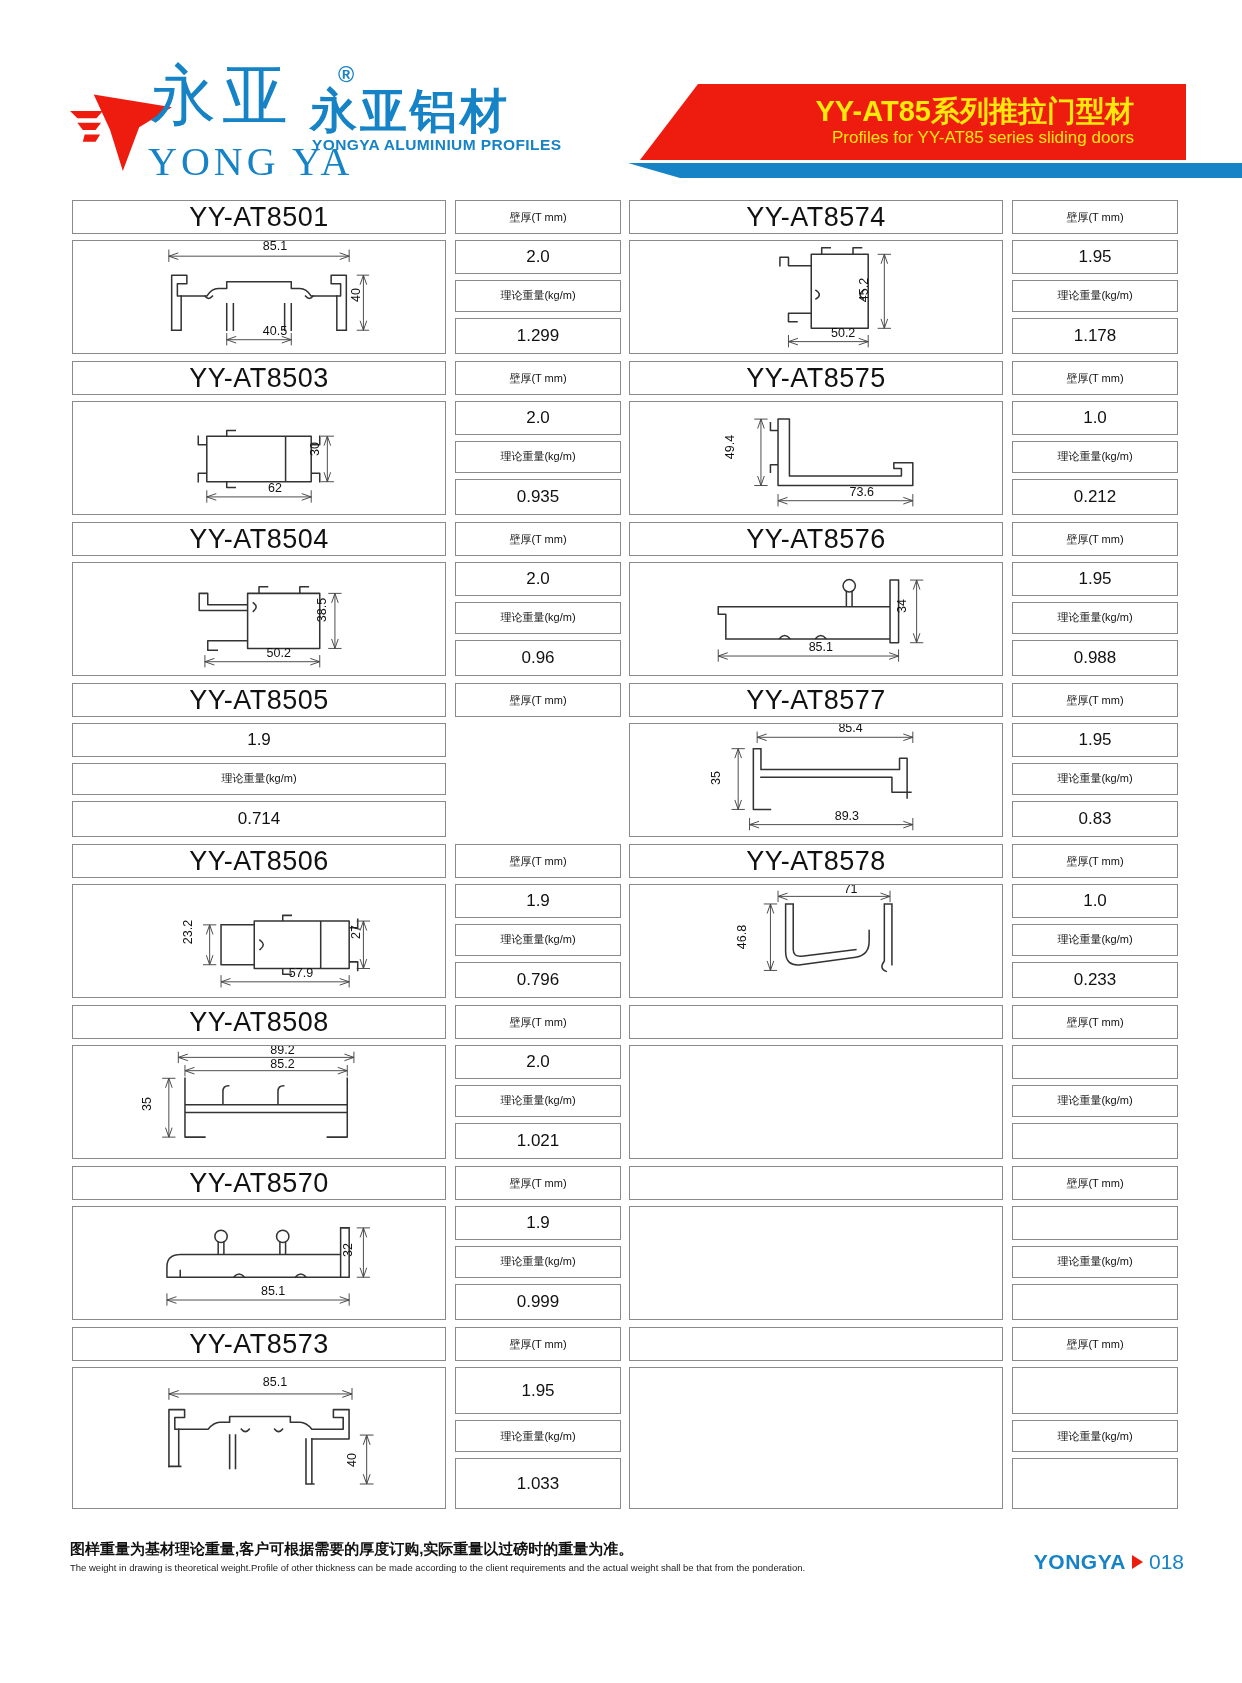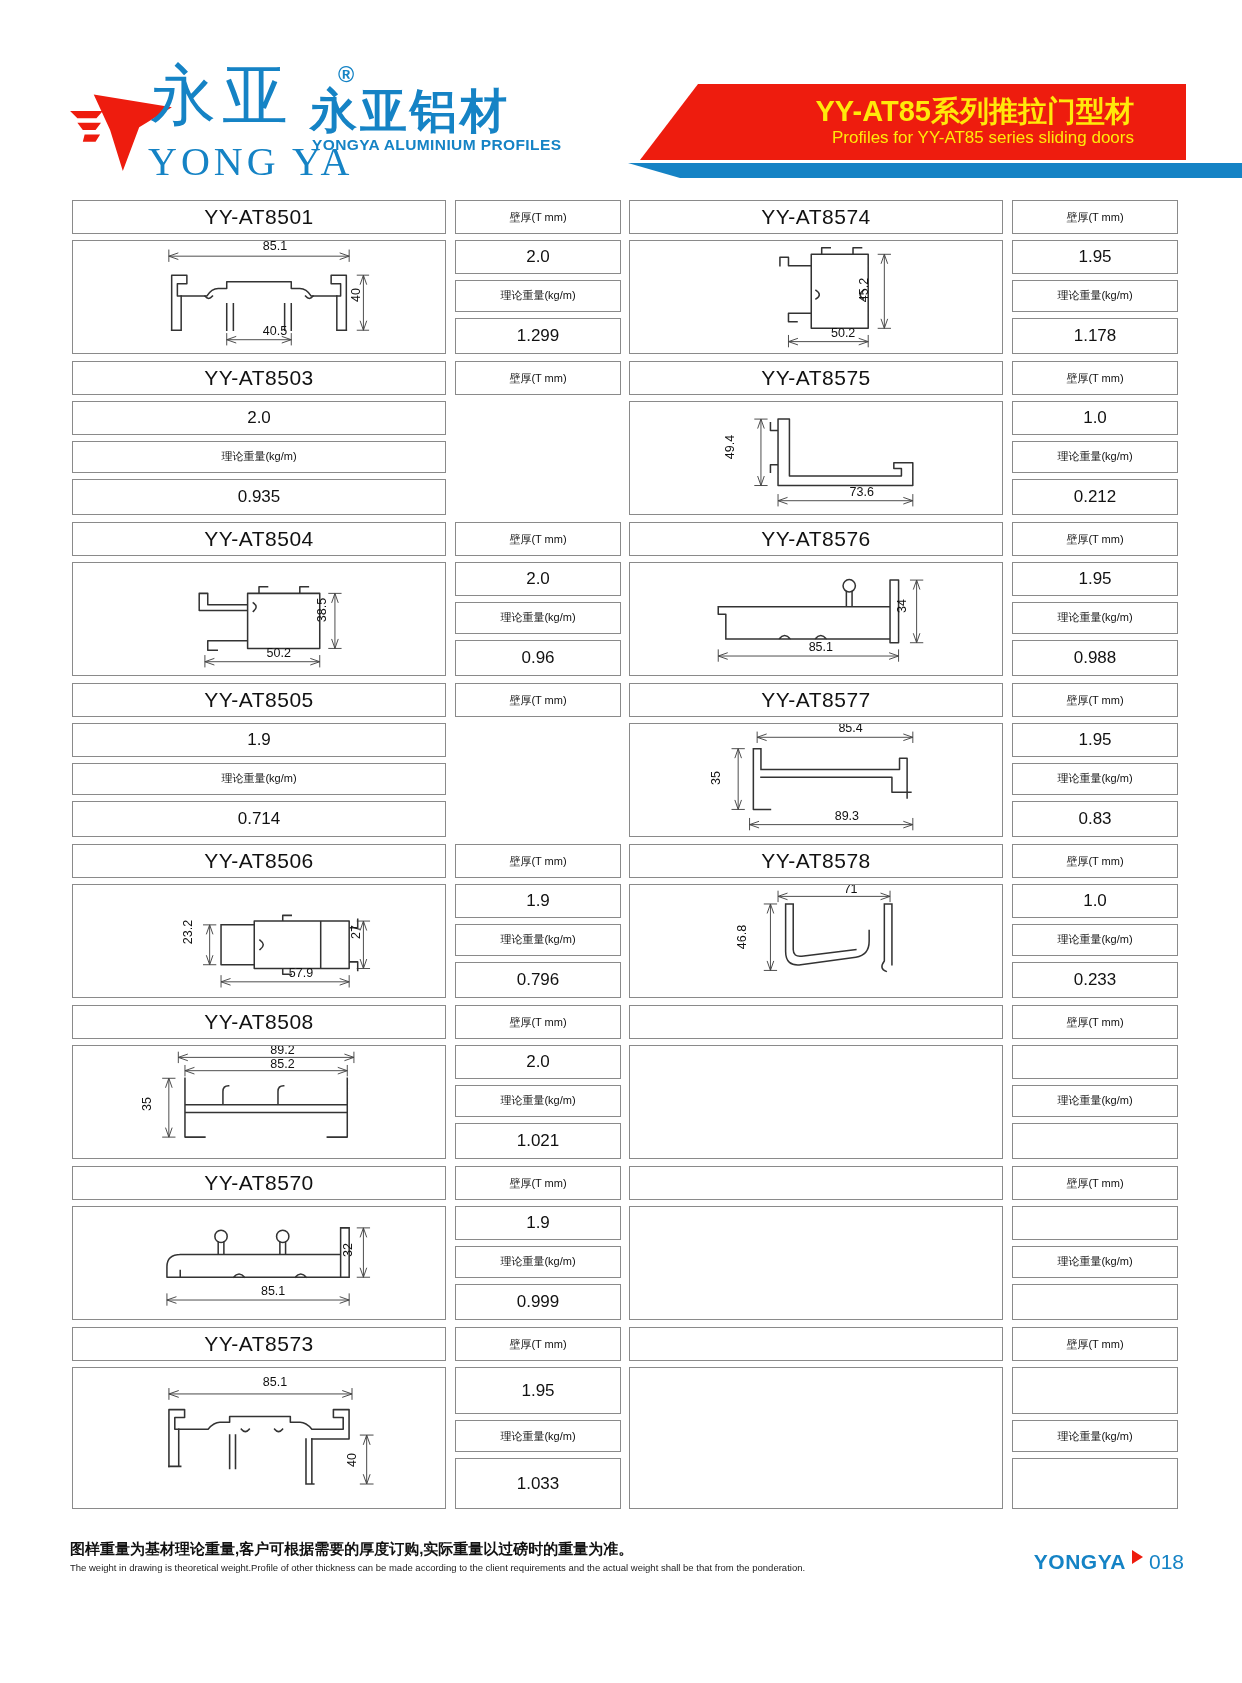--- a/index.html
+++ b/index.html
@@ -18,36 +18,36 @@
             clip-path:polygon(58px 0,100% 0,100% 100%,0 100%);
             display:flex;flex-direction:column;justify-content:center;align-items:flex-end;padding-right:52px;box-sizing:border-box;}
   .banner-cn{color:#ffe90a;font-size:29px;font-weight:700;line-height:1.15;}
   .banner-en{color:#ffe90a;font-size:17px;line-height:1.2;}
 
   
   .sheet{position:absolute;left:72px;top:200px;width:1106px;display:grid;grid-template-columns:1fr 1fr;column-gap:8px;}
   .halfcol{display:grid;grid-template-rows:repeat(7,154px) 182px;row-gap:7px;}
   .prow{display:grid;grid-template-columns:1fr 166px;grid-template-rows:34px 1fr;gap:6px 9px;}
   .cell{background:#fff;border:1px solid #8a8a8a;box-sizing:border-box;display:flex;align-items:center;justify-content:center;}
-  .name{font-size:21px;letter-spacing:0.5px;color:#111;font-weight:500;}
+  .name{font-size:27px;letter-spacing:0.5px;color:#111;font-weight:500;}
   .spec-h{font-size:11px;color:#111;}
   .val{font-size:17px;color:#111;}
   .stack{display:grid;grid-template-rows:1fr 32px 1.08fr;row-gap:6px;}
   .draw{position:relative;overflow:hidden;}
   .draw svg{position:absolute;left:0;top:0;width:100%;height:100%;}
   .p{fill:none;stroke:#333;stroke-width:1.6;stroke-linejoin:round;stroke-linecap:square;}
   .d{fill:none;stroke:#444;stroke-width:1;}
   .dim{position:absolute;font-size:12.5px;line-height:1;color:#111;white-space:nowrap;}
   .dh{transform:translateX(-50%);margin-left:16px;}
   .dv{transform:translate(-50%,-50%) rotate(-90deg);}
 
   
   .note-cn{position:absolute;left:70px;top:1540px;font-size:15px;font-weight:700;color:#111;}
   .note-en{position:absolute;left:70px;top:1562px;font-size:9.5px;color:#222;}
-  .pageno{position:absolute;right:58px;top:1550px;display:flex;align-items:flex-start;gap:6px;}
+  .pageno{position:absolute;right:58px;top:1550px;display:flex;align-items:center;gap:6px;}
   .pageno .pb{color:#1583c5;font-size:21px;font-weight:700;letter-spacing:0.5px;}
   .pageno .tri{width:0;height:0;border-left:11px solid #ee1c0e;border-top:7px solid transparent;border-bottom:7px solid transparent;}
   .pageno .pn{color:#1583c5;font-size:21px;}
 </style>
 </head>
 <body>
 
 <svg class="logo-mark" viewBox="0 0 120 110">
   <path fill="#ee1c0e" d="M30,16 L116,30 L80,52 L62,100 L48,55 Z"></path>
   <path fill="#ee1c0e" d="M4,34 h36 l-7,8 H12 Z M12,47 h26 l-6,8 H18 Z M20,60 h17 l-5,8 h-14 Z"></path>
@@ -85,20 +85,29 @@
       <div class="stack">
         <div class="cell val">2.0</div>
         <div class="cell spec-h">理论重量(kg/m)</div>
         <div class="cell val">1.299</div>
       </div>
     </div>
 
     <div class="prow">
       <div class="cell name">YY-AT8503</div>
       <div class="cell spec-h">壁厚(T mm)</div>
+      <div class="cell draw">
+        <svg viewBox="0 0 380 118">
+          <path class="d" d="M135,100 H245 M135,100 l10,-3.5 M135,100 l10,3.5 M245,100 l-10,-3.5 M245,100 l-10,3.5 M135,93 V106 M245,93 V106"></path>
+          <path class="d" d="M262,36 V84 M262,36 l-3.5,10 M262,36 l3.5,10 M262,84 l-3.5,-10 M262,84 l3.5,-10 M255,36 H269 M255,84 H269"></path>
+          <path class="p" d="M135,36 H245 V84 H135 Z M218,36 V84 M135,45 h-9 v-9 M135,75 h-9 v9 M245,45 h9 v-9 M245,75 h9 v9 M156,36 v-6 h9 M156,84 v6 h9"></path>
+        </svg>
+        <span class="dim dh" style="left:50%;bottom:20px;transform:translateX(-50%);">62</span>
+        <span class="dim dv" style="left:65%;top:42%;">30</span>
+      </div>
       <div class="stack">
         <div class="cell val">2.0</div>
         <div class="cell spec-h">理论重量(kg/m)</div>
         <div class="cell val">0.935</div>
       </div>
     </div>
 
     <div class="prow">
       <div class="cell name">YY-AT8504</div>
       <div class="cell spec-h">壁厚(T mm)</div>

